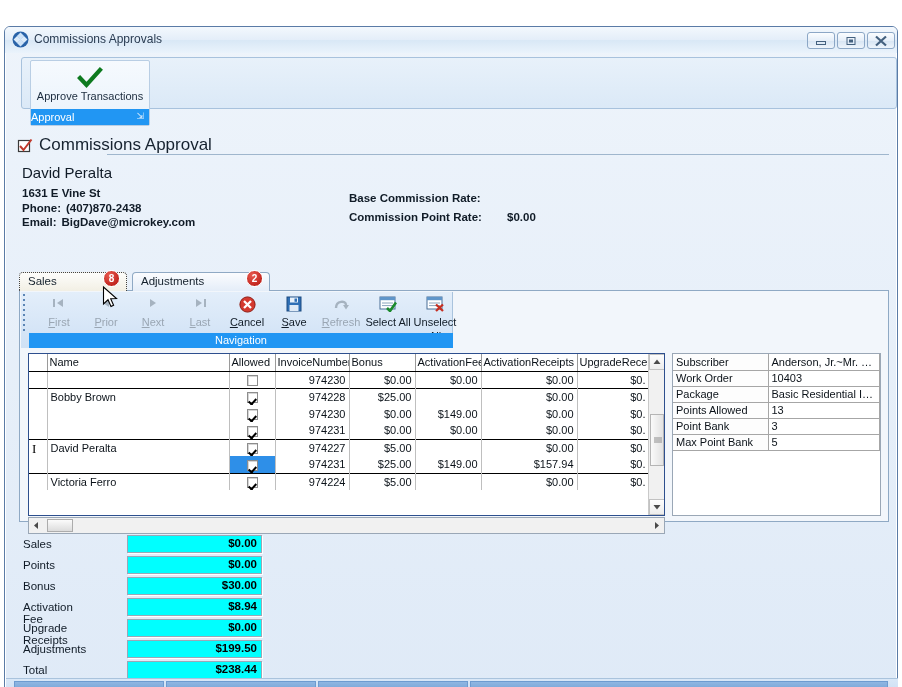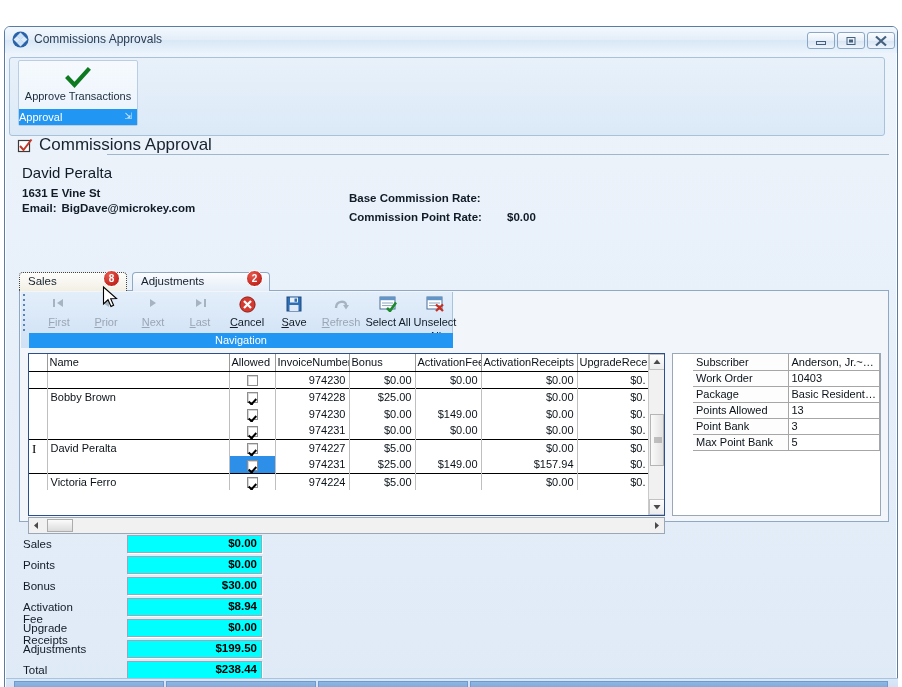--- a/index.html
+++ b/index.html
@@ -46,22 +46,22 @@
     border-radius: 3px;
     background: linear-gradient(180deg,#fbfdff 0%,#e6eff9 50%,#d6e4f3 51%,#eef5fc 100%);
   }
   .wbtn svg { position: absolute; left: 50%; top: 50%; transform: translate(-50%,-50%); }
   #btn-min  { right: 62px; }
   #btn-max  { right: 32px; }
   #btn-close{ right: 2px; }
 
   
   #ribbon {
-    position: absolute; left: 4px; top: 30px;
-    width: 876px; height: 79px;
+    position: absolute; left: 16px; top: 30px;
+    width: 876px; height: 52px;
     border: 1px solid #a8c2dd;
     border-radius: 3px;
     background: linear-gradient(180deg,#e8f1fa 0%,#dbe9f7 100%);
   }
   #ribbon-group {
     position: absolute; left: 8px; top: 2px;
     width: 120px; height: 66px;
     border: 1px solid #b9cee4;
     border-radius: 2px;
     background: linear-gradient(180deg,#f6fafe 0%,#e9f2fb 100%);
@@ -314,21 +314,20 @@
     border: 1px solid #acacac;
   }
 
   
   #detail {
     position: absolute; left: 652px; top: 62px;
     width: 209px; height: 163px;
     border: 1px solid #9aa7b6;
     background: #ffffff;
     overflow: hidden;
-    padding-left: 20px;
   }
   table.dettable {
     border-collapse: collapse;
     table-layout: fixed;
     font-size: 11px;
     color: #0b1219;
     width: 100%;
   }
   table.dettable td {
     height: 16px;
@@ -442,20 +441,23 @@
         <path d="M3 8 L6.5 12 L14.5 1.5" stroke="#c0392b" stroke-width="2" fill="none"></path>
       </svg>
     </span>
     <span id="page-title">Commissions Approval</span>
     <div id="header-rule"></div>
   </div>
 
   <div id="contact">
     <div id="contact-name">David Peralta</div>
     <div class="contact-line">1631 E Vine St</div>
+    <div class="contact-line">
+      <span class="contact-lbl">Phone:</span><span class="contact-val">(407)870-2438</span>
+    </div>
     <div class="contact-line">
       <span class="contact-lbl">Email:</span><span class="contact-val">BigDave@microkey.com</span>
     </div>
   </div>
 
   <div id="rates">
       <div class="rate-row"><span class="rate-lbl">Base Commission Rate:</span><span class="rate-val"></span></div>
       <div class="rate-row"><span class="rate-lbl">Commission Point Rate:</span><span class="rate-val">$0.00</span></div>
     </div>
 

